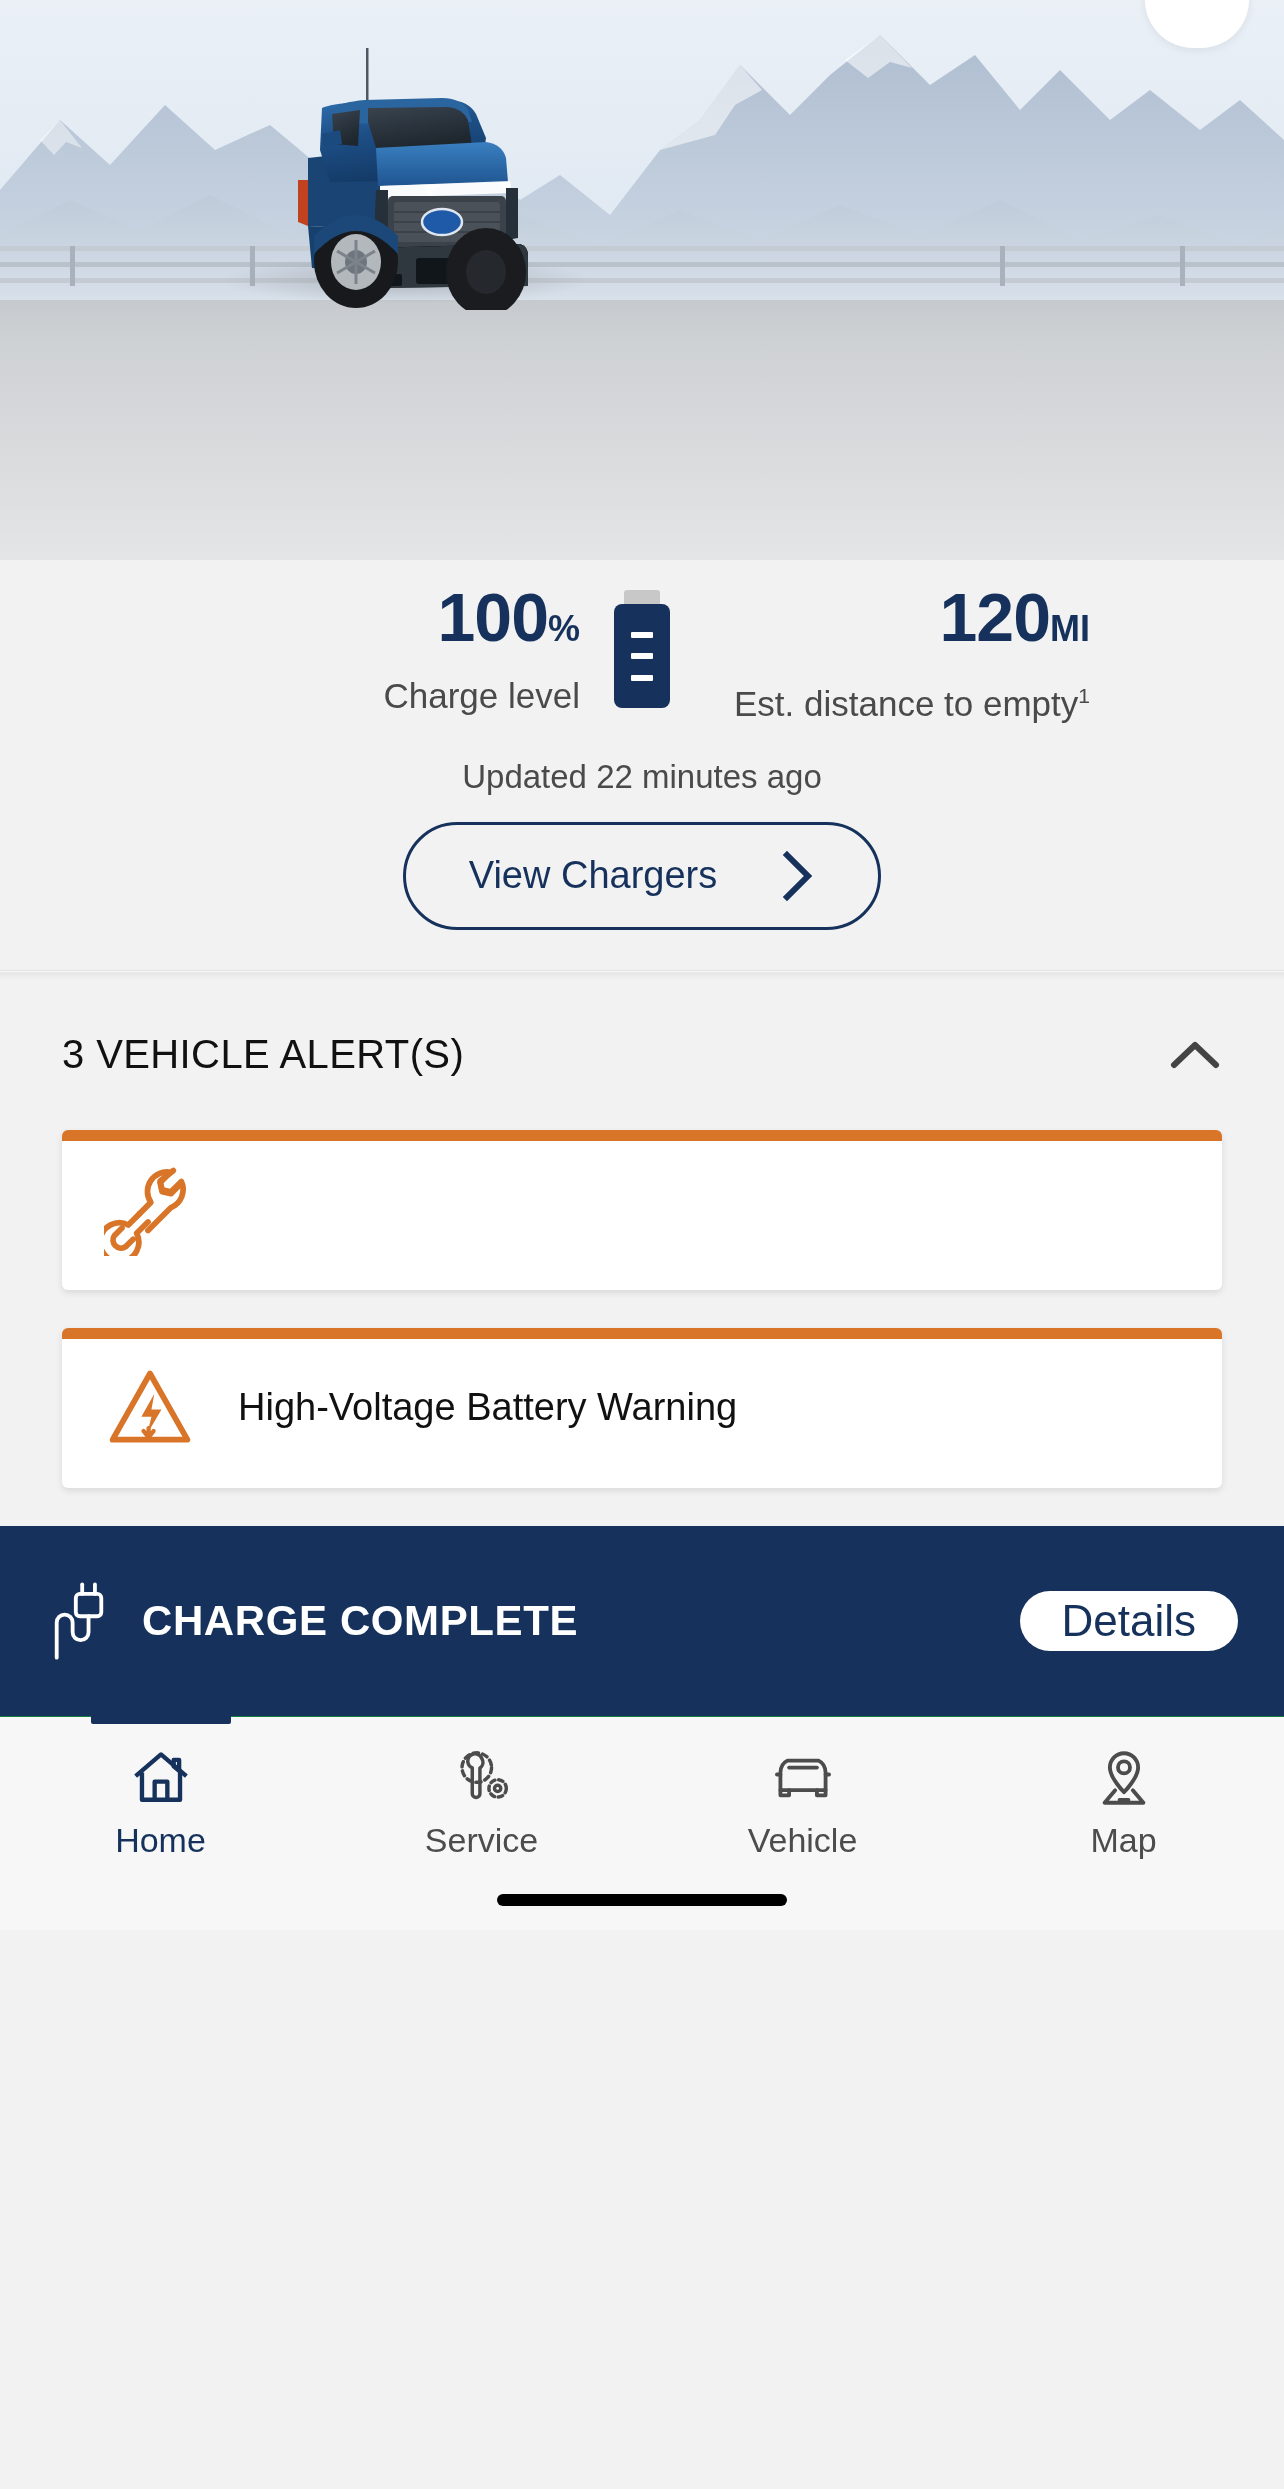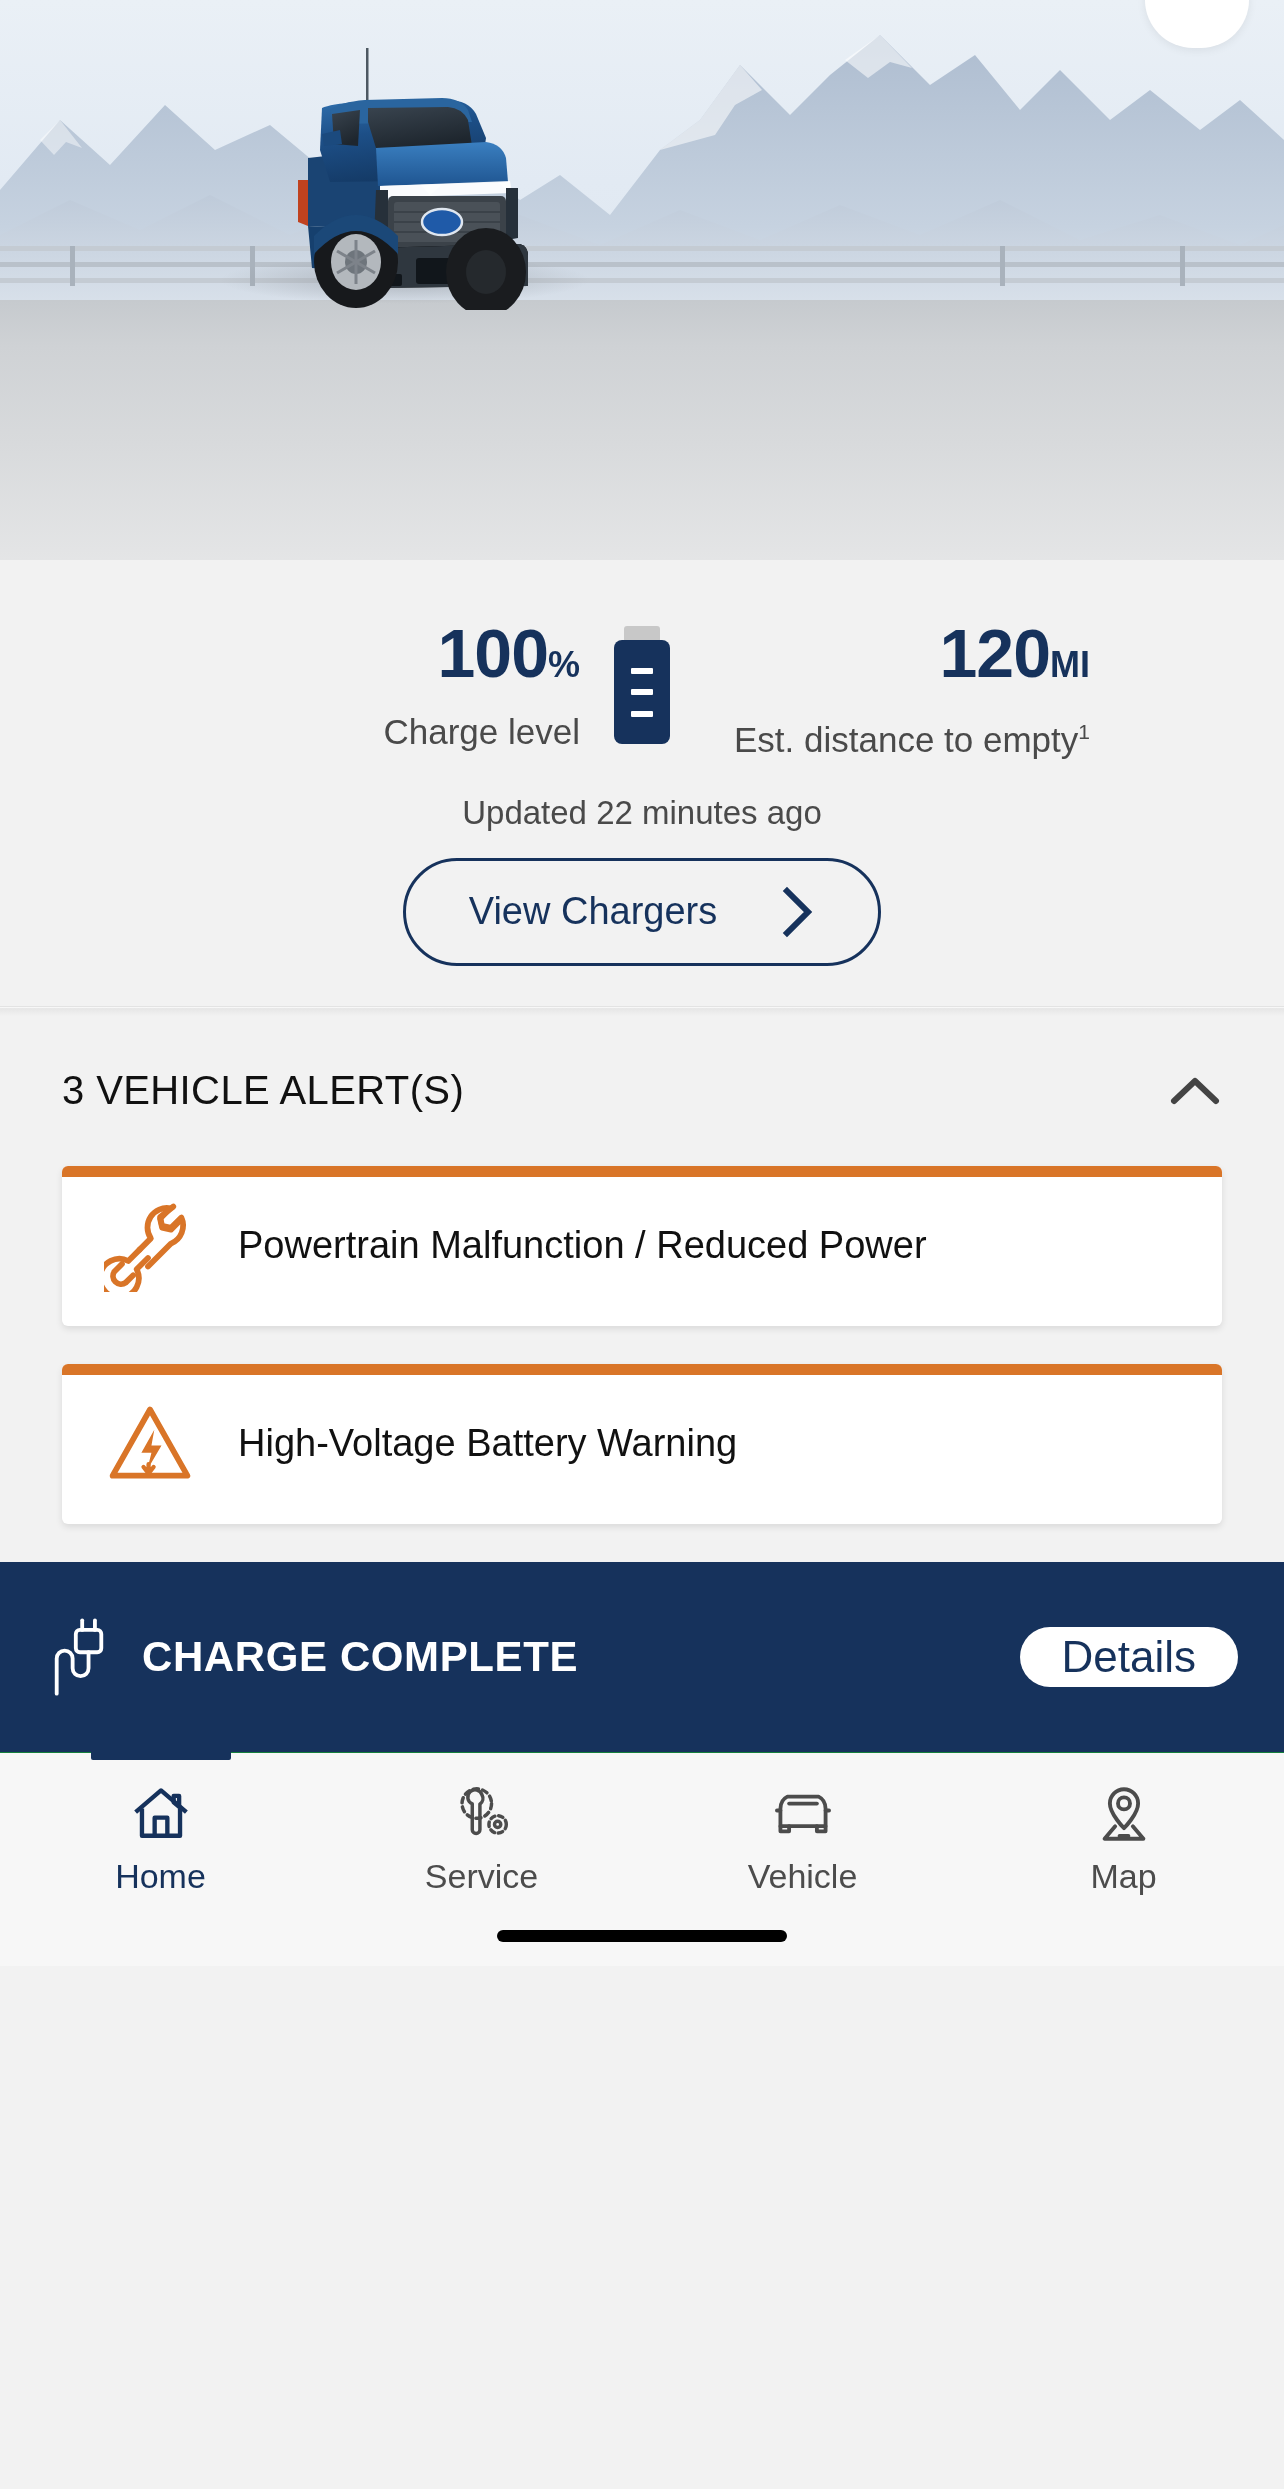--- a/index.html
+++ b/index.html
@@ -30,21 +30,21 @@
   .truck-wrap { position:absolute; left:180px; top:30px; width:440px; height:280px; }
   .topnotch {
     position:absolute; right:35px; top:-48px; width:104px; height:96px;
     background:#ffffff; border-radius:52px; z-index:5;
     box-shadow:0 2px 10px rgba(0,0,0,0.07);
   }
 
   
   .status-panel {
     position:relative; width:1284px; background:#f2f2f2;
-    padding-top:60px; padding-bottom:40px;
+    padding-top:24px; padding-bottom:40px;
   }
   .metrics {
     display:flex; align-items:flex-start; justify-content:center; gap:0px;
   }
   .metric-left { width:420px; text-align:right; padding-right:34px; }
   .metric-right { width:420px; text-align:right; padding-left:34px; }
   .big-num {
     color:#16325c; font-weight:bold; font-size:68px; line-height:66px;
     letter-spacing:-1px; white-space:nowrap;
   }
@@ -309,21 +309,20 @@
         <svg width="92" height="92" viewBox="0 0 64 64">
           <g fill="none" stroke="#d97528" stroke-width="4" stroke-linecap="round" stroke-linejoin="round">
             <path d="M45.5 7.5 a13 13 0 0 0 -11.6 19.2 L15.6 45 a13 13 0 1 0 3.4 3.4 L37.3 30.1 a13 13 0 1 0 8.2 -22.6 Z" opacity="0"></path>
             <path d="M51.8 10.4 L44.6 17.6 L38.4 16.2 L37 10 L44.2 2.8 a13.5 13.5 0 0 0 -13.6 20.9 L22.8 31.5" transform="translate(2,3)"></path>
             <path d="M24.8 34.5 L16.9 42.4 a13.5 13.5 0 1 0 5.8 5.8 L30.6 40.3"></path>
             <path d="M30.6 40.3 L46.6 24.3 a13.5 13.5 0 0 0 7.2 -18.1 L46.6 13.4 L40.4 12 L39 5.8 L48.2 -1.4" transform="translate(0,6)"></path>
             <path d="M13.5 50.5 l-5.2 5.2 a5.6 5.6 0 0 0 7.8 7.8 l5.2 -5.2" transform="translate(-1,-6)"></path>
           </g>
         </svg>
       </div>
-      <div class="alert-text">Powertrain Malfunction / Reduced Power</div>
     </div>
 
     <div class="alert-card">
       <div class="alert-icon">
         <svg width="92" height="92" viewBox="0 0 64 64">
           <path d="M32 8 L58 54 L6 54 Z" fill="none" stroke="#d97528" stroke-width="4" stroke-linejoin="round"></path>
           <path d="M35 22 L26 38 L33 38 L30 50 L40 33 L33 33 Z" fill="#d97528"></path>
           <path d="M31 46 L31 52 M27.5 48 L31 52.5 L34.5 48" fill="none" stroke="#d97528" stroke-width="3" stroke-linecap="round" stroke-linejoin="round"></path>
         </svg>
       </div>

